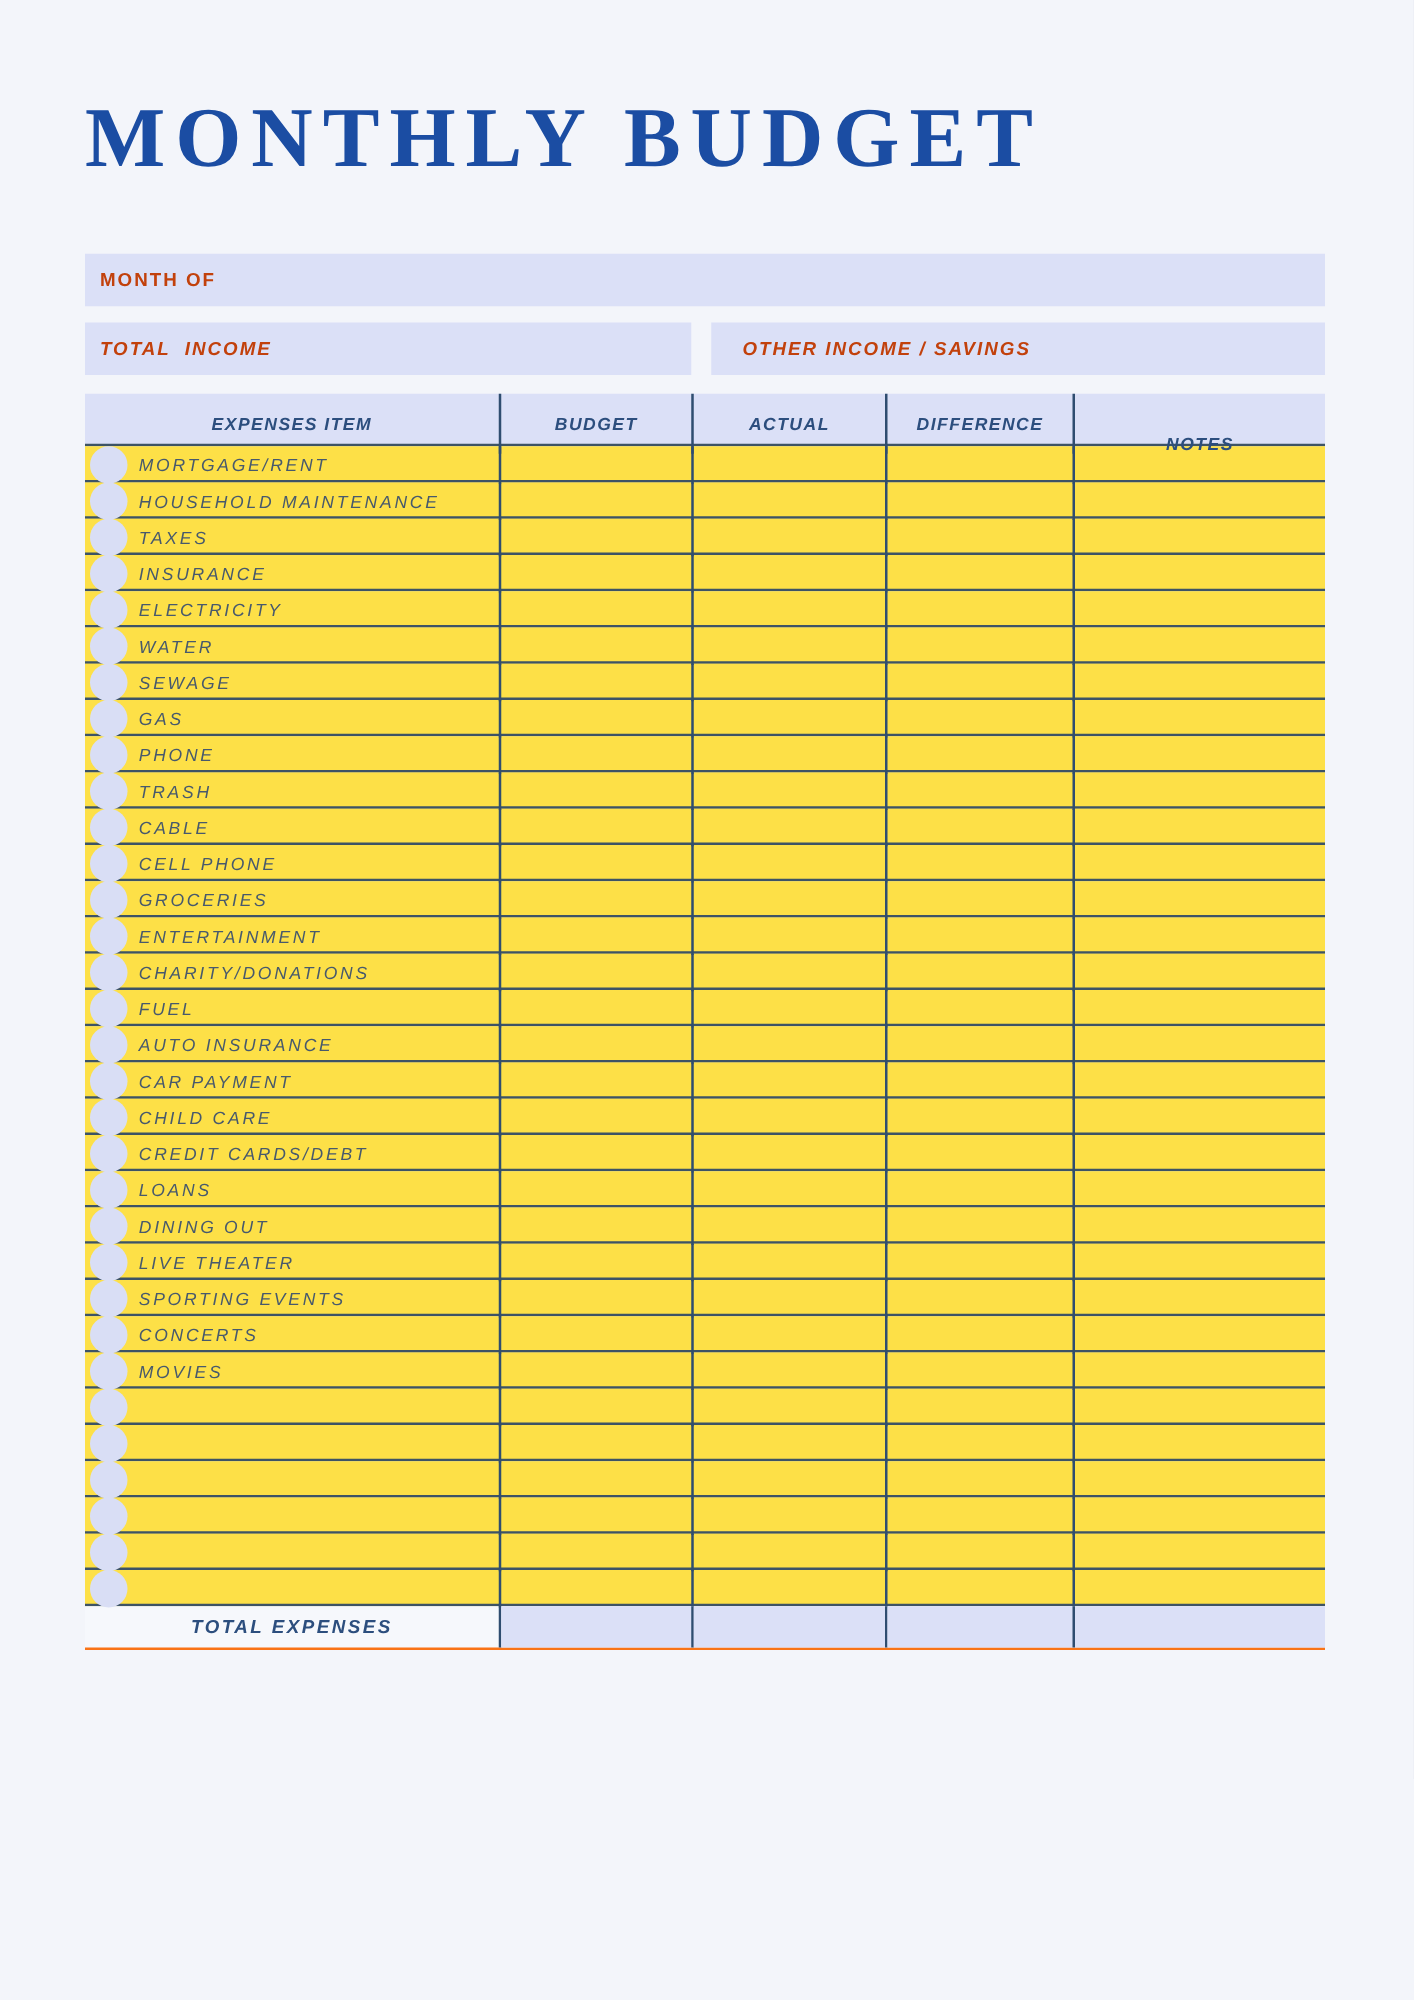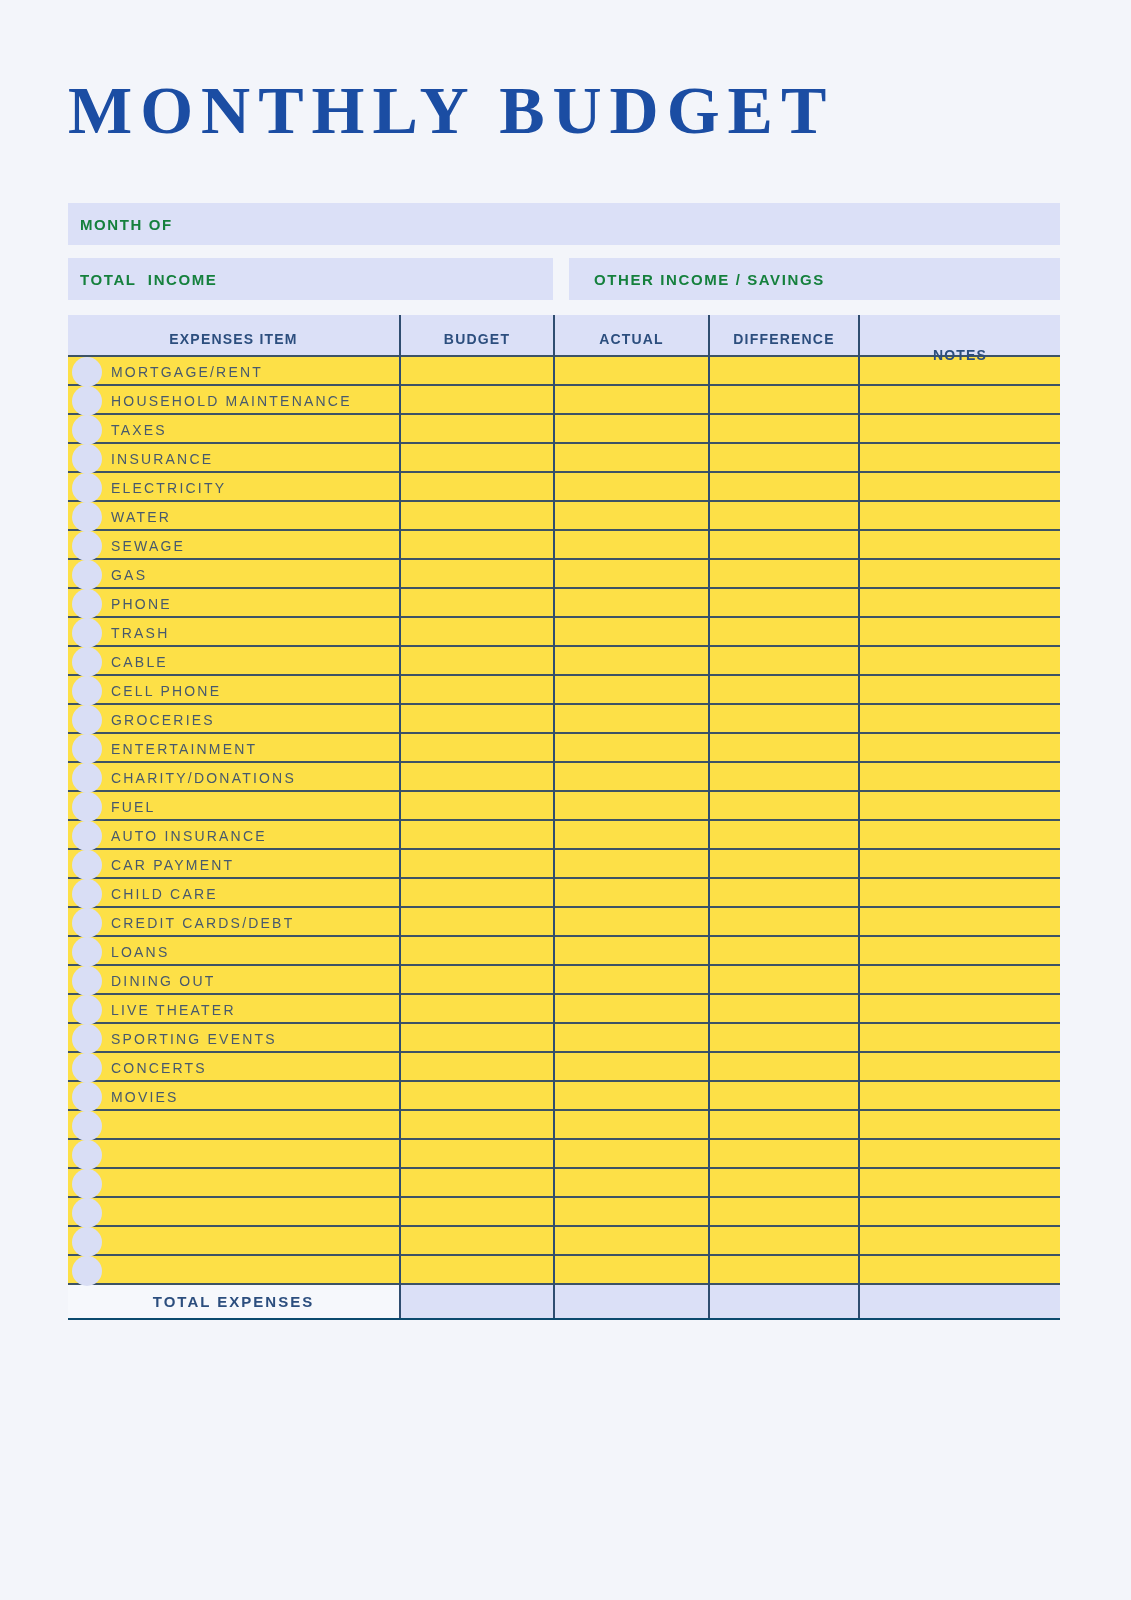--- a/index.html
+++ b/index.html
@@ -26,28 +26,28 @@
     height:42px;
     background:#dbe0f7;
     display:flex;
     align-items:center;
     padding-left:12px;
   }
   .bar-label {
     font-size:15px;
     font-weight:700;
     letter-spacing:1.6px;
-    color:#15803d;
+    color:#c2410c;
     white-space:pre;
   }
-  .income-row { display:flex; gap:16px; margin-top:13px; }
+  .income-row { display:flex; gap:16px; margin-top:13px;font-style:italic; }
   .income-row .bar-total { width:485px; }
   .income-row .bar-other { flex:1;padding-left:25px; }
 
-  .budget-table { margin-top:15px; }
+  .budget-table { margin-top:15px;font-style:italic; }
   .grid-row {
     display:grid;
     grid-template-columns:333px 154px 155px 150px 1fr;
   }
   .thead {
     height:42px;
     background:#dbe0f7;
     border-bottom:2px solid #3d5365;
   }
   .th {
@@ -83,21 +83,21 @@
   }
   .item-label {
     font-size:14px;
     letter-spacing:2.2px;
     color:#47596d;
     white-space:nowrap;
   }
   .total-row {
     height:35px;
     background:#f6f8fc;
-    border-bottom:2px solid #0c4a6e;
+    border-bottom:2px solid #f97316;
     text-align:right;
   }
   .total-label-cell {
     display:flex;
     align-items:center;
     justify-content:center;
   }
   .total-label {
     font-size:15px;
     font-weight:700;

